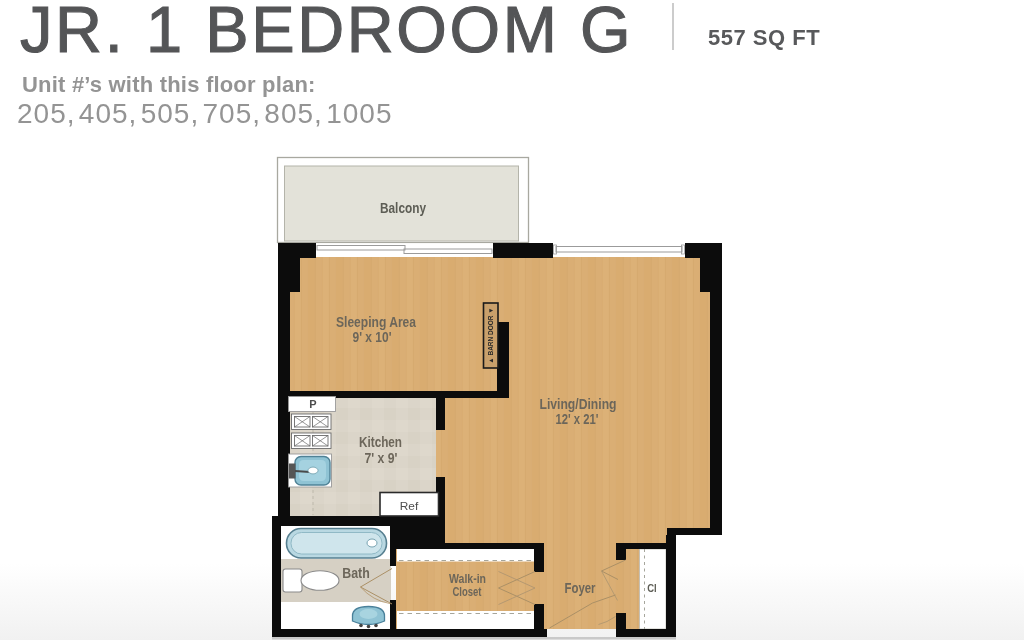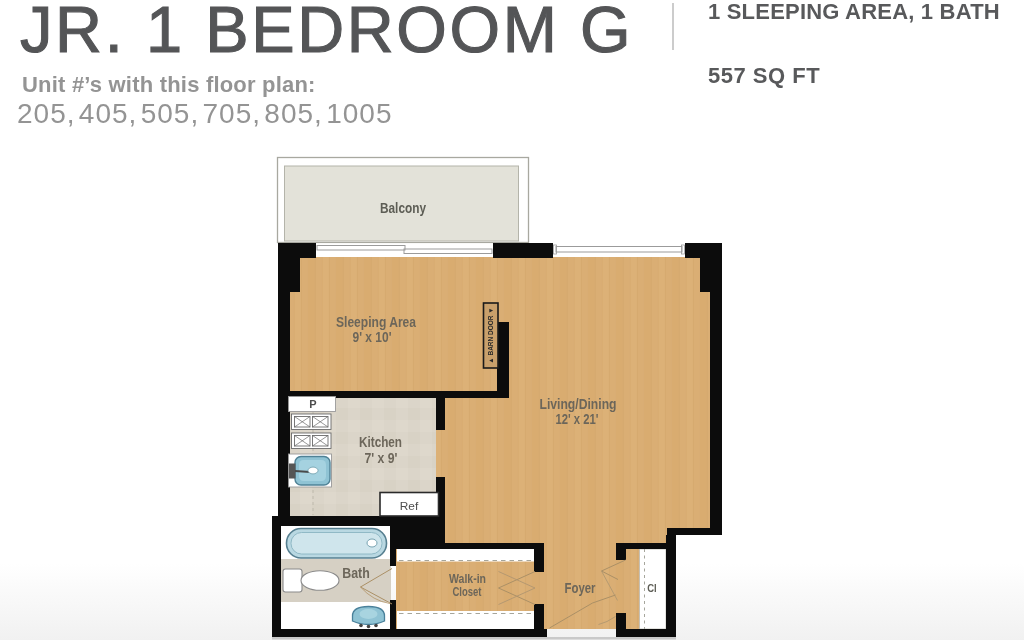--- a/index.html
+++ b/index.html
@@ -13,23 +13,22 @@
 <div id="page">
 
   <div class="hdr" style="left:20px;top:-8px;font-size:65px;font-weight:normal;letter-spacing:2.6px;color:#545557;white-space:nowrap;-webkit-text-stroke:1.1px #545557;">JR. 1 BEDROOM G</div>
 
   <div class="hdr" style="left:22px;top:72px;font-size:22px;font-weight:bold;color:#949494;letter-spacing:0.2px;white-space:nowrap;">Unit #’s with this floor plan:</div>
 
   <div class="hdr" style="left:17px;top:98px;font-size:28px;font-weight:normal;color:#949494;letter-spacing:1.0px;white-space:nowrap;">205, 405, 505, 705, 805, 1005</div>
 
   <div style="position:absolute;left:672px;top:3px;width:2px;height:47px;background:#cccccc;"></div>
 
-  <div class="hdr" style="left:708px;top:-1px;font-size:22px;font-weight:bold;letter-spacing:0.2px;white-space:nowrap;">1 SLEEPING AREA, 1 BATH</div>
-
-  <div class="hdr" style="left:708px;top:25px;font-size:22px;font-weight:bold;letter-spacing:0.5px;white-space:nowrap;margin-top:38px;">557 SQ FT</div>
+
+  <div class="hdr" style="left:708px;top:25px;font-size:22px;font-weight:bold;letter-spacing:0.5px;white-space:nowrap;">557 SQ FT</div>
 
   <svg width="1024" height="640" viewBox="0 0 1024 640" style="position:absolute;left:0;top:0;">
     <defs>
       <pattern id="wood" width="28" height="60" patternUnits="userSpaceOnUse">
         <rect width="28" height="60" fill="#daae74"></rect>
         <rect x="0" width="7" height="60" fill="#d9ac70"></rect>
         <rect x="14" width="7" height="60" fill="#dcb177"></rect>
         <rect x="6.9" width="0.7" height="60" fill="#d4a76b"></rect>
         <rect x="13.9" width="0.7" height="60" fill="#d7aa6f"></rect>
         <rect x="20.9" width="0.7" height="60" fill="#d4a76b"></rect>

